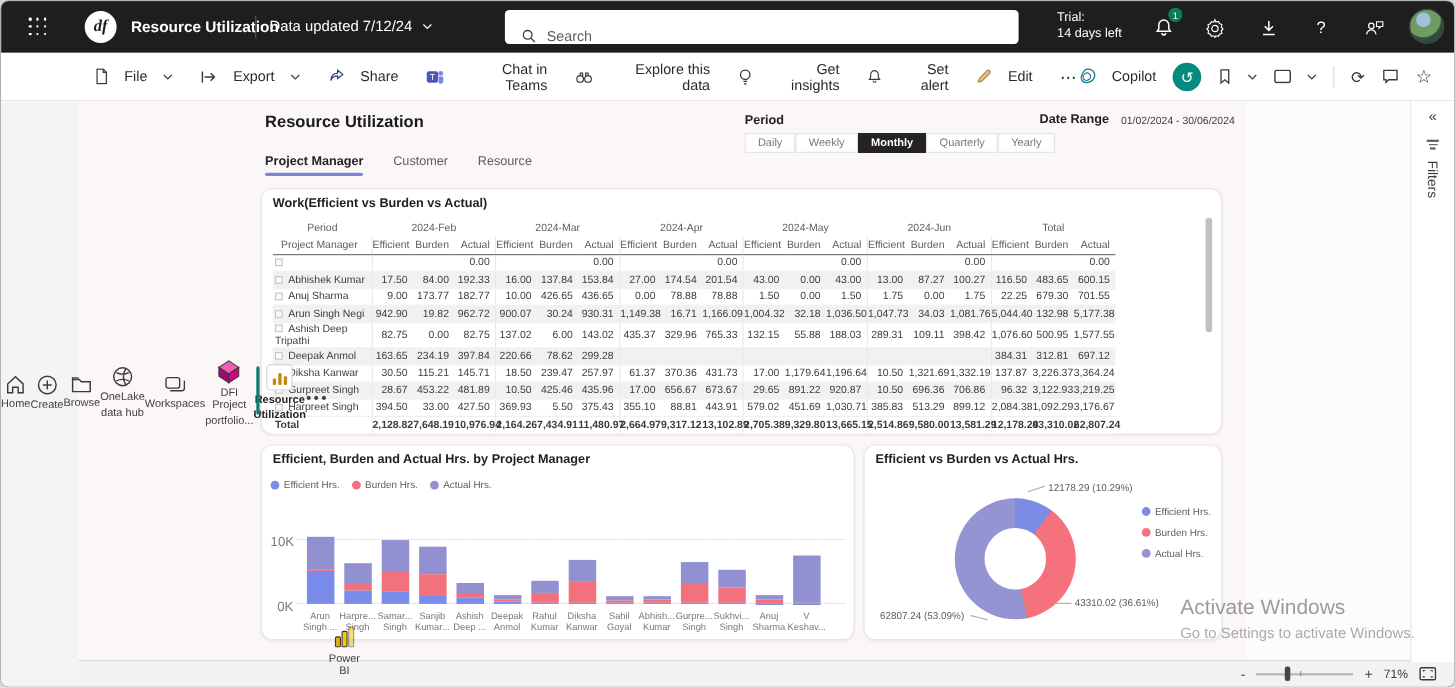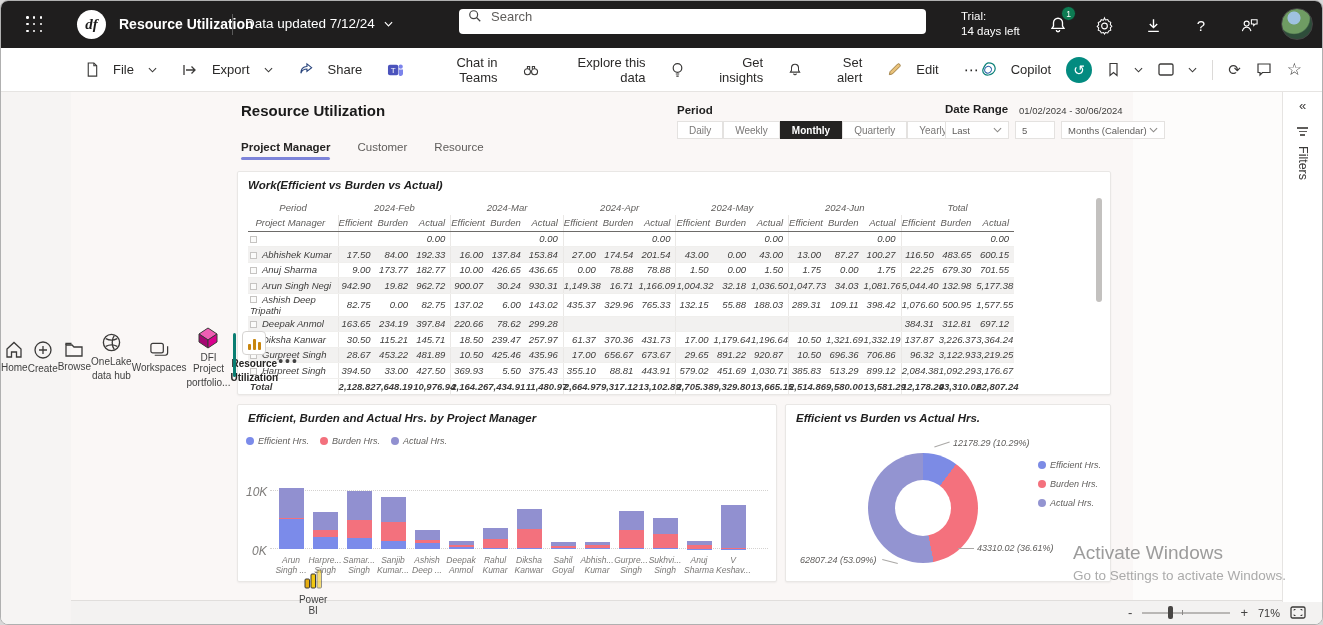--- a/index.html
+++ b/index.html
@@ -7,21 +7,21 @@
   .window{position:relative;width:1323px;height:625px;background:#fff;border:1px solid #b0b0b0;border-radius:8px;overflow:hidden;}
 
   
   .topbar{position:absolute;left:0;top:0;right:0;height:47px;background:#1f1e1e;color:#fff;}
   .waffle{position:absolute;left:25px;top:15px;width:17px;height:17px;display:grid;grid-template-columns:repeat(3,1fr);gap:3.5px;}
   .waffle i{width:2.6px;height:2.6px;background:#fff;border-radius:50%;}
   .applogo{position:absolute;left:76px;top:9px;width:29px;height:29px;border-radius:50%;background:#fff;color:#1b1b1b;display:flex;align-items:center;justify-content:center;font-family:"Liberation Serif",serif;font-style:italic;font-weight:bold;font-size:15px;}
   .tb-title{position:absolute;left:118px;top:15px;font-size:14px;font-weight:bold;}
   .tb-sep{position:absolute;left:231px;top:13px;width:1px;height:21px;background:#5a5a5a;}
   .tb-updated{position:absolute;left:244px;top:15px;font-size:13.5px;display:flex;gap:9px;align-items:center;}
-  .search{position:absolute;left:458px;top:8px;width:467px;height:25px;background:#fff;border-radius:4px;display:flex;align-items:flex-start;padding-left:9px;gap:9px;}
+  .search{position:absolute;left:458px;top:8px;width:467px;height:31px;background:#fff;border-radius:4px;display:flex;align-items:flex-end;padding-left:15px;gap:9px;}
   .search input{border:none;outline:none;font-size:13px;width:380px;color:#333;font-family:"Liberation Sans",sans-serif;background:transparent;}
   .search input::placeholder{color:#5f5d5b;}
   .trial{position:absolute;left:960px;top:8px;font-size:11.5px;line-height:15px;}
   .tb-ic{position:absolute;top:13px;width:22px;height:22px;display:flex;align-items:center;justify-content:center;color:#fff;}
   .badge{position:absolute;left:1060px;top:5px;width:15px;height:15px;border-radius:50%;background:#0d7b52;border:1.5px solid #1f1e1e;color:#fff;font-size:8.5px;display:flex;align-items:center;justify-content:center;z-index:2;}
   .avatar{position:absolute;left:1280px;top:7px;width:32px;height:32px;border-radius:50%;background:radial-gradient(circle at 40% 30%,#9fc2e0 0 22%,#6f9c63 25% 55%,#2e4d3a 60% 100%);border:1px solid #444;}
 
   
   .toolbar{position:absolute;left:0;top:47px;right:0;height:44px;background:#fff;border-bottom:1px solid #e6e4e2;display:flex;align-items:center;justify-content:space-between;padding:0 20px 0 84px;}
   .tgroup{display:flex;align-items:center;gap:25px;}
@@ -56,21 +56,21 @@
   .period-label{position:absolute;left:606px;top:12px;font-size:11.5px;font-weight:bold;color:#1f1f1f;}
   .period-btns{position:absolute;left:606px;top:29px;display:flex;}
   .pbtn{height:18px;padding:0 11px;font-size:10px;border:1px solid #e4e2e0;background:#fff;color:#7a7877;font-family:"Liberation Sans",sans-serif;}
   .pbtn.sel{background:#242322;color:#fff;font-weight:bold;border-color:#242322;}
 
   .dr-label{position:absolute;left:874px;top:11px;font-size:11.5px;font-weight:bold;color:#1f1f1f;}
   .dr-value{position:absolute;left:948px;top:13px;font-size:9.5px;color:#3d3c3b;}
   .dr-controls{position:absolute;left:874px;top:29px;display:flex;gap:6px;}
   .dr-sel{height:18px;background:#fff;border:1px solid #e4e2e0;font-size:9.5px;color:#5f5d5b;display:flex;align-items:center;justify-content:space-between;padding:0 6px;}
 
-  .card{position:absolute;background:#fff;border:1px solid #e9e7e5;border-radius:2px;box-shadow:0 1px 2px rgba(0,0,0,.05);font-style:italic;}
+  .card{position:absolute;background:#fff;border:1px solid #e9e7e5;border-radius:11px;box-shadow:0 1px 2px rgba(0,0,0,.05);}
   .card-title{position:absolute;left:10px;top:7px;font-size:11.5px;font-weight:bold;color:#1f1f1f;}
 
   
   #table-card{left:166px;top:79px;width:874px;height:224px;}
   #work-table{position:absolute;left:10px;top:27px;border-collapse:collapse;table-layout:fixed;width:766px;font-size:9.5px;color:#3d3c3b;}
   #work-table th{font-weight:normal;color:#5f5d5b;height:16px;}
   #work-table .gh{text-align:center;}
   #work-table .mh{text-align:right;padding-right:5px;border-bottom:1px solid #6d6b69;}
   #work-table .mh.name, #work-table .gh.name{text-align:center;}
   #work-table td{height:15.5px;text-align:right;padding-right:5px;border-bottom:1px solid #f0efed;}
@@ -391,37 +391,20 @@
     <div class="period-btns">
         <button class="pbtn">Daily</button>
         <button class="pbtn">Weekly</button>
         <button class="pbtn sel">Monthly</button>
         <button class="pbtn">Quarterly</button>
         <button class="pbtn">Yearly</button>
       </div>
 
     <div class="dr-label">Date Range</div>
     <div class="dr-value">01/02/2024  -  30/06/2024</div>
-    <div class="dr-controls">
-      <div class="dr-sel" style="width:64px">
-        <span>Last</span>
-        <svg class="chev" width="8" height="5" viewBox="0 0 10 6">
-            <path d="M1 1l4 4 4-4" fill="none" stroke="#8a8886" stroke-width="1.2"></path>
-          </svg>
-      </div>
-      <div class="dr-sel" style="width:40px">
-          <span>5</span>
-        </div>
-      <div class="dr-sel" style="width:104px">
-        <span>Months (Calendar)</span>
-        <svg class="chev" width="8" height="5" viewBox="0 0 10 6">
-            <path d="M1 1l4 4 4-4" fill="none" stroke="#8a8886" stroke-width="1.2"></path>
-          </svg>
-      </div>
-    </div>
 
     <section class="card" id="table-card">
       <div class="card-title">Work(Efficient vs Burden vs Actual)</div>
       <table id="work-table">
         <colgroup id="work-cols">
             <col style="width: 90px;">
             <col style="width: 37.5px;">
             <col style="width: 37.5px;">
             <col style="width: 37.5px;">
             <col style="width: 37.5px;">

